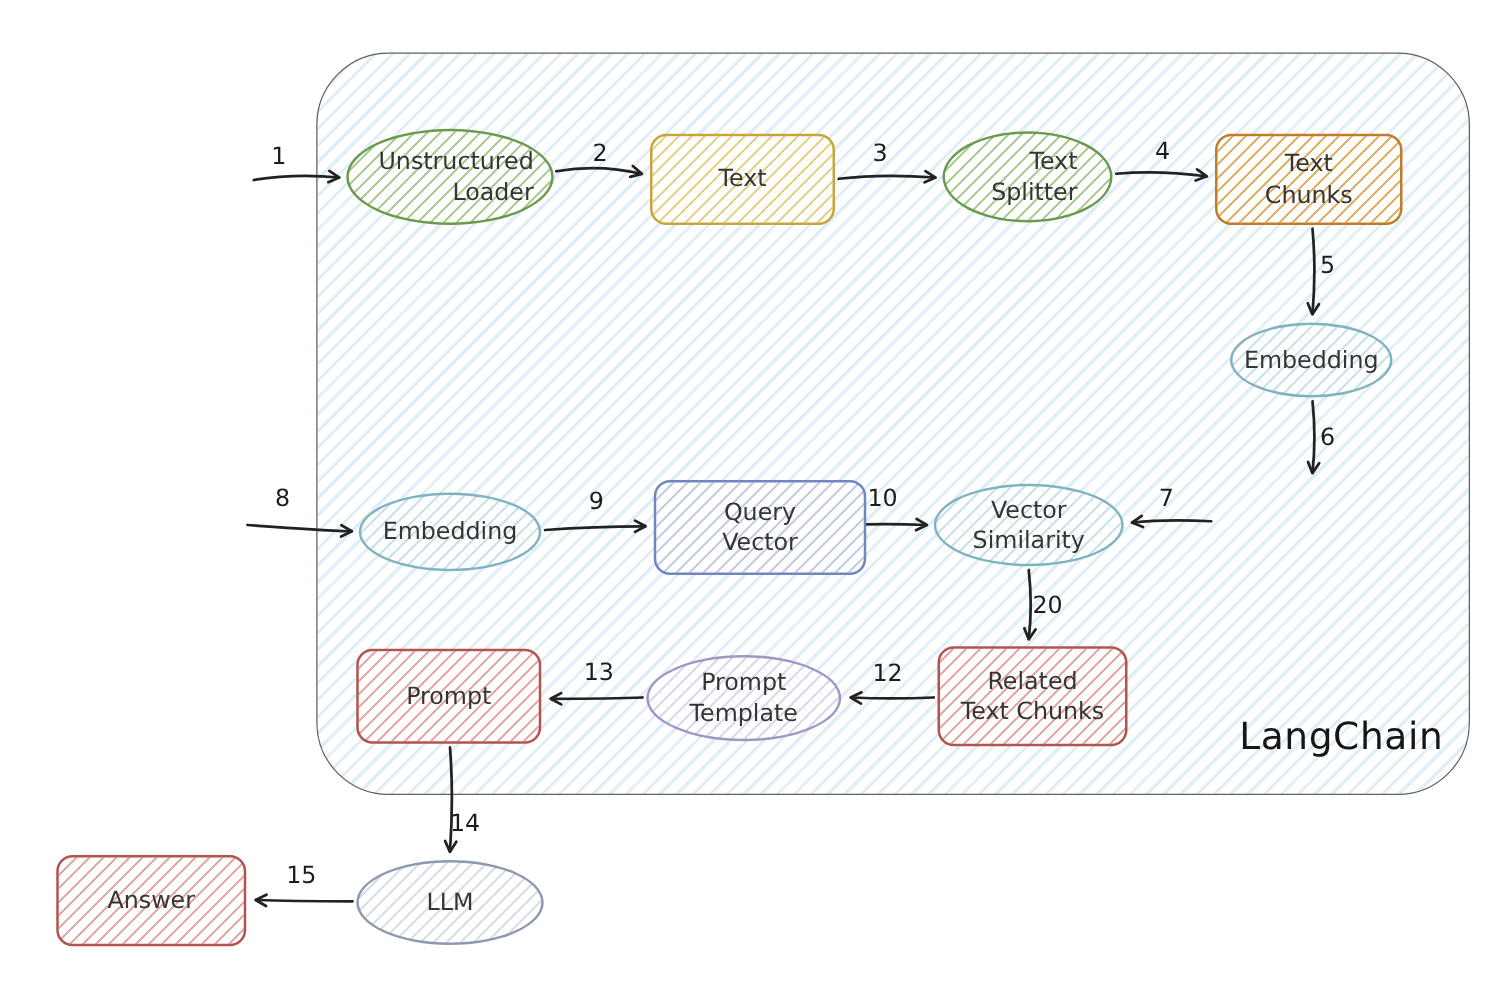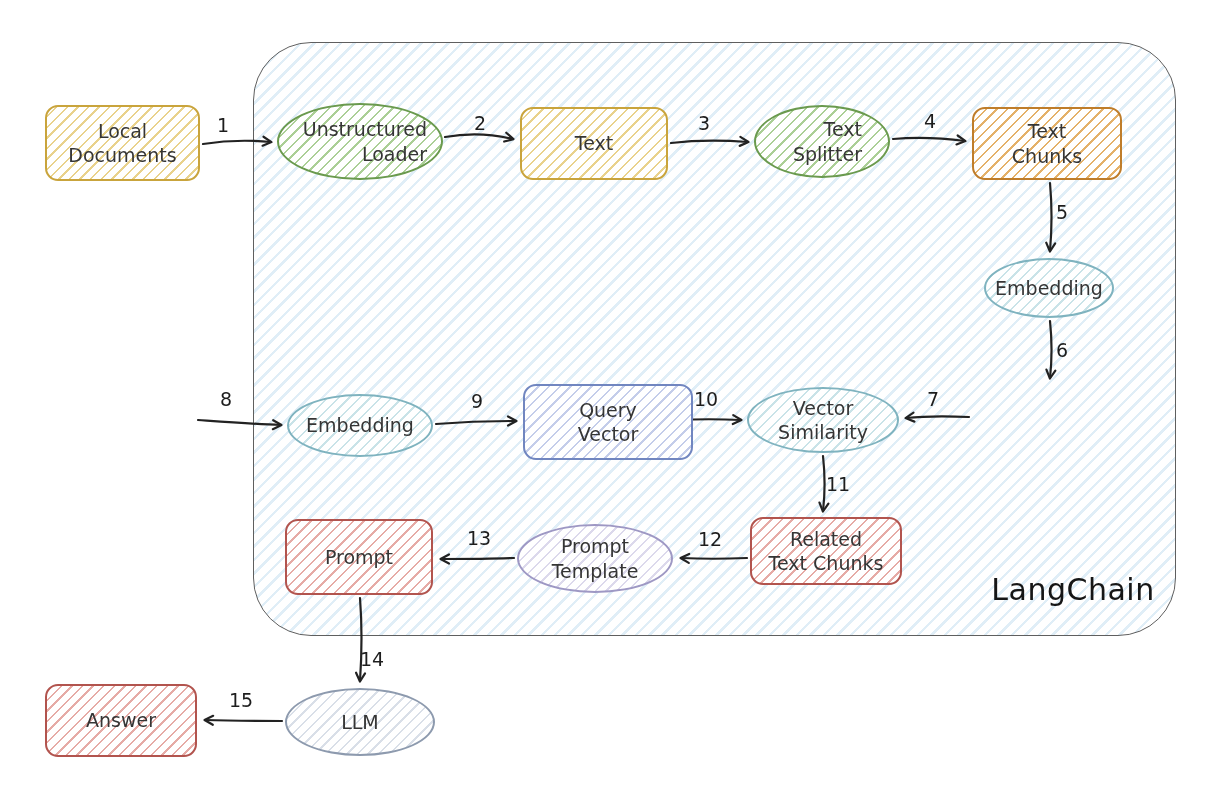--- a/index.html
+++ b/index.html
@@ -71,23 +71,20 @@
       <path d="M436,424 C462,422 488,421 516,421" marker-end="url(#ah)"></path>
       <path d="M676,420 C698,419 720,419 741,420" marker-end="url(#ah)"></path>
       <path d="M823,456 C825,474 825,494 823,511" marker-end="url(#ah)"></path>
       <path d="M747,558 C724,559 702,559 681,558" marker-end="url(#ah)"></path>
       <path d="M514,558 C490,559 466,559 441,559" marker-end="url(#ah)"></path>
       <path d="M360,598 C362,624 362,652 360,681" marker-end="url(#ah)"></path>
       <path d="M282,721 C258,721 232,721 205,720" marker-end="url(#ah)"></path>
     </g>
   </svg>
 
-  <div class="node rect yellow" style="left:45px;top:105px;width:155px;height:76px">
-    <span class="lbl" style="width:110px">Local Documents</span>
-  </div>
   <div class="node ellipse green" style="left:277px;top:103px;width:166px;height:77px">
     <span class="lbl" style="width:134px">Unstructured Loader</span>
   </div>
   <div class="node rect yellow" style="left:520px;top:107px;width:148px;height:73px">
     <span class="lbl">Text</span>
   </div>
   <div class="node ellipse green" style="left:754px;top:105px;width:136px;height:73px">
     <span class="lbl" style="width:80px">Text Splitter</span>
   </div>
   <div class="node rect orange" style="left:972px;top:107px;width:150px;height:73px">
@@ -101,21 +98,21 @@
   <div class="node ellipse cyan" style="left:287px;top:394px;width:146px;height:63px">
     <span class="lbl">Embedding</span>
   </div>
   <div class="node rect blue" style="left:523px;top:384px;width:170px;height:76px">
     <span class="lbl" style="width:72px">Query Vector</span>
   </div>
   <div class="node ellipse cyan" style="left:747px;top:387px;width:152px;height:66px">
     <span class="lbl" style="width:96px">Vector Similarity</span>
   </div>
 
-  <div class="node rect red" style="left:750px;top:517px;width:152px;height:68px">
+  <div class="node rect red" style="left:750px;top:517px;width:152px;height:80px">
     <span class="lbl" style="width:116px">Related Text Chunks</span>
   </div>
   <div class="node ellipse lavender" style="left:517px;top:524px;width:156px;height:69px">
     <span class="lbl" style="width:96px">Prompt Template</span>
   </div>
   <div class="node rect red" style="left:285px;top:519px;width:148px;height:76px">
     <span class="lbl">Prompt</span>
   </div>
 
   <div class="node ellipse gray" style="left:285px;top:688px;width:150px;height:68px">
@@ -128,21 +125,21 @@
   <span class="edge-label" style="left:223px;top:125px">1</span>
   <span class="edge-label" style="left:480px;top:123px">2</span>
   <span class="edge-label" style="left:704px;top:123px">3</span>
   <span class="edge-label" style="left:930px;top:121px">4</span>
   <span class="edge-label" style="left:1062px;top:212px">5</span>
   <span class="edge-label" style="left:1062px;top:350px">6</span>
   <span class="edge-label" style="left:933px;top:399px">7</span>
   <span class="edge-label" style="left:226px;top:399px">8</span>
   <span class="edge-label" style="left:477px;top:401px">9</span>
   <span class="edge-label" style="left:706px;top:399px">10</span>
-  <span class="edge-label" style="left:838px;top:484px">11</span>
+  <span class="edge-label" style="left:838px;top:484px">20</span>
   <span class="edge-label" style="left:710px;top:539px">12</span>
   <span class="edge-label" style="left:479px;top:538px">13</span>
   <span class="edge-label" style="left:372px;top:659px">14</span>
   <span class="edge-label" style="left:241px;top:700px">15</span>
 
   <div class="lc-title">LangChain</div>
 
 </div>
 
 </body></html>

